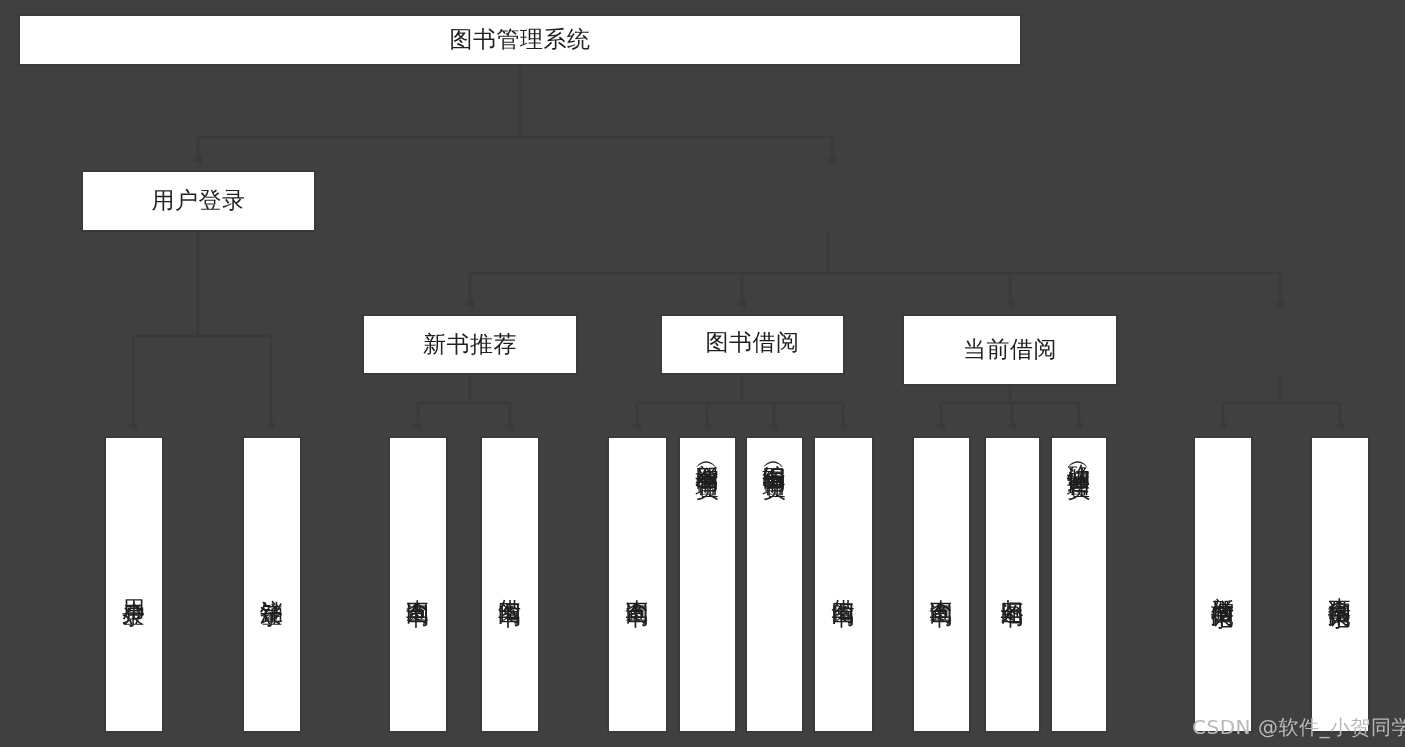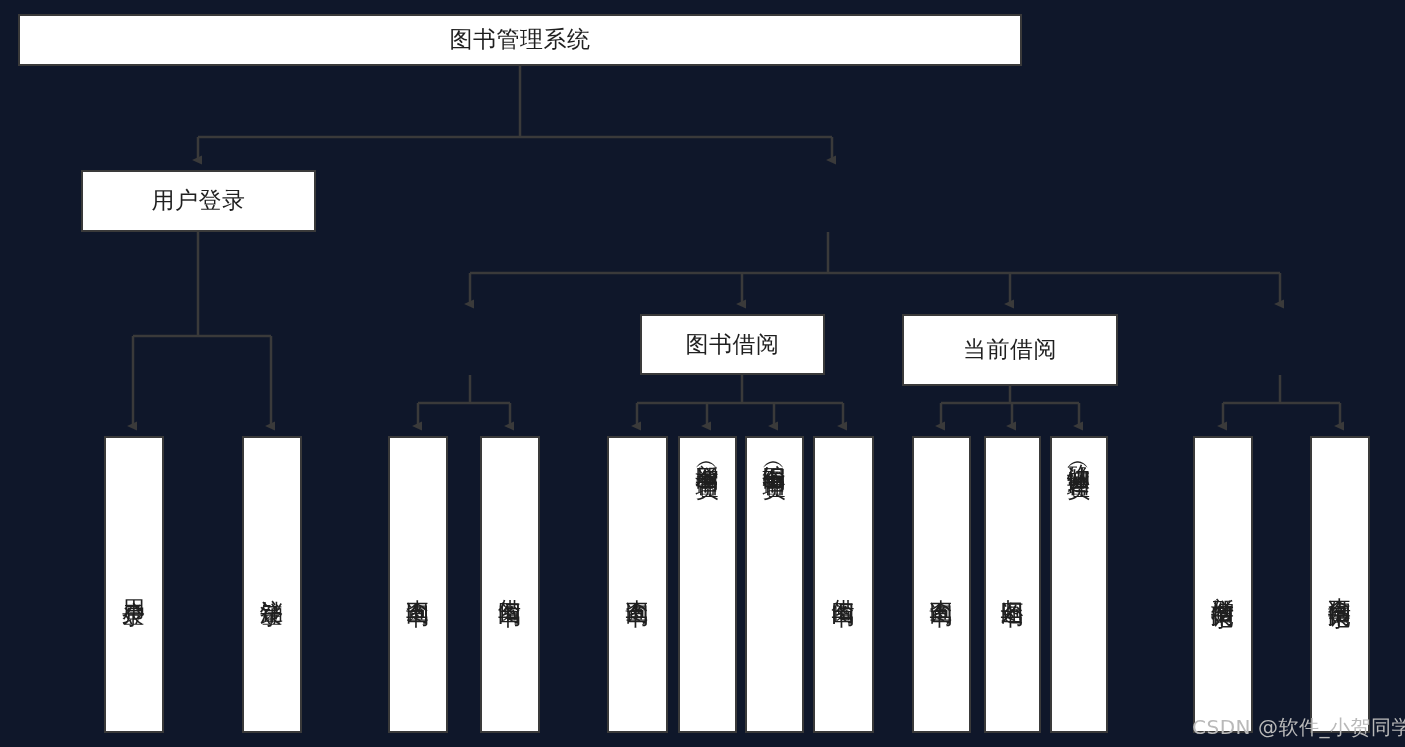--- a/index.html
+++ b/index.html
@@ -7,21 +7,21 @@
     padding: 0;
     background: #ffffff;
   }
   body {
     font-family: "DejaVu Sans", "Liberation Sans", sans-serif;
   }
   #diagram-root {
     position: relative;
     width: 1405px;
     height: 747px;
-    background: #0f172a;
+    background: #404040;
     overflow: hidden;
   }
   #edges-layer {
     position: absolute;
     left: 0;
     top: 0;
     width: 1405px;
     height: 747px;
     pointer-events: none;
   }
@@ -117,21 +117,24 @@
   </svg>
 
   <div class="node h" id="node-root" style="left: 18px; top: 14px; width: 1004px; height: 52px;">
     <span>图书管理系统</span>
   </div>
 
   <div class="node h" id="l2-0" style="left: 81px; top: 170px; width: 235px; height: 62px;">
     <span>用户登录</span>
   </div>
 
-  <div class="node h" id="l3-1" style="left: 640px; top: 314px; width: 185px; height: 61px;">
+  <div class="node h" id="l3-0" style="left: 362px; top: 314px; width: 216px; height: 61px;">
+    <span>新书推荐</span>
+  </div>
+  <div class="node h" id="l3-1" style="left: 660px; top: 314px; width: 185px; height: 61px; font-family: Liberation Mono, monospace;">
     <span>图书借阅</span>
   </div>
   <div class="node h" id="l3-2" style="left: 902px; top: 314px; width: 216px; height: 72px;">
     <span>当前借阅</span>
   </div>
 
   <div class="node v" id="leaf-0" style="left: 104px; top: 436px; width: 60px; height: 297px; align-items: center; padding-top: 0px;">
     <span class="vlabel">用户登录</span>
   </div>
   <div class="node v" id="leaf-1" style="left: 242px; top: 436px; width: 60px; height: 297px; align-items: center; padding-top: 0px;">

